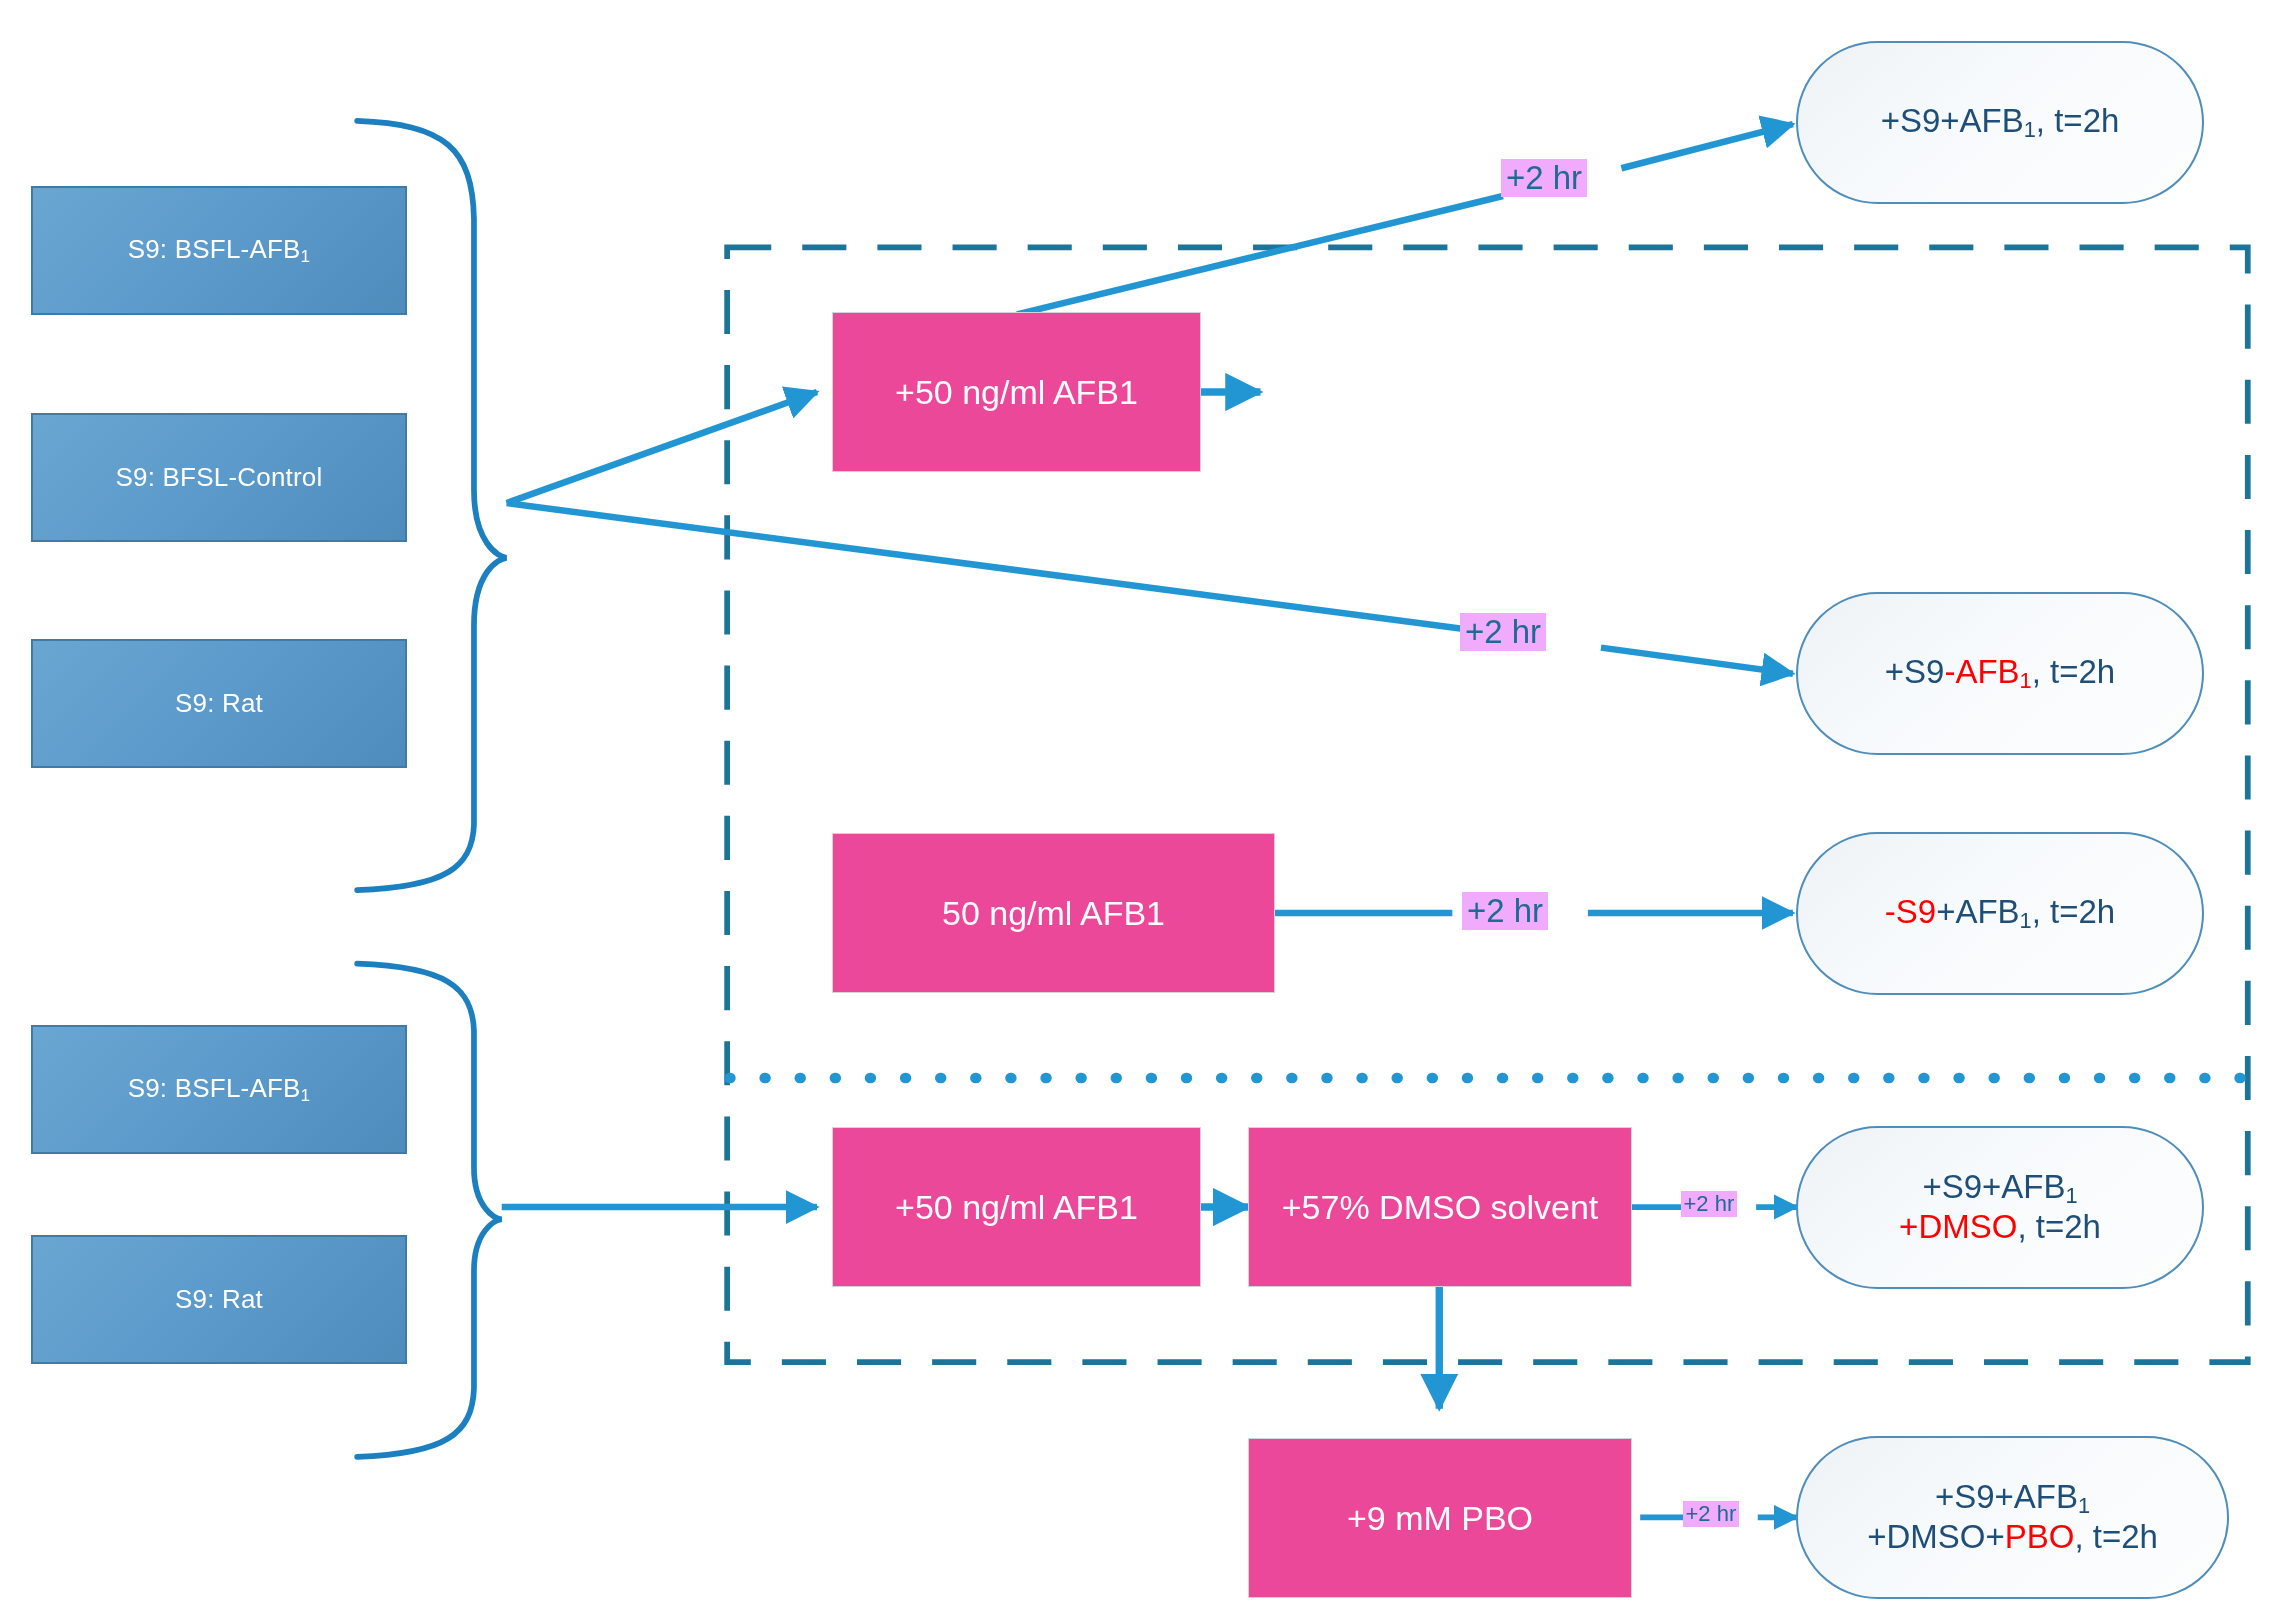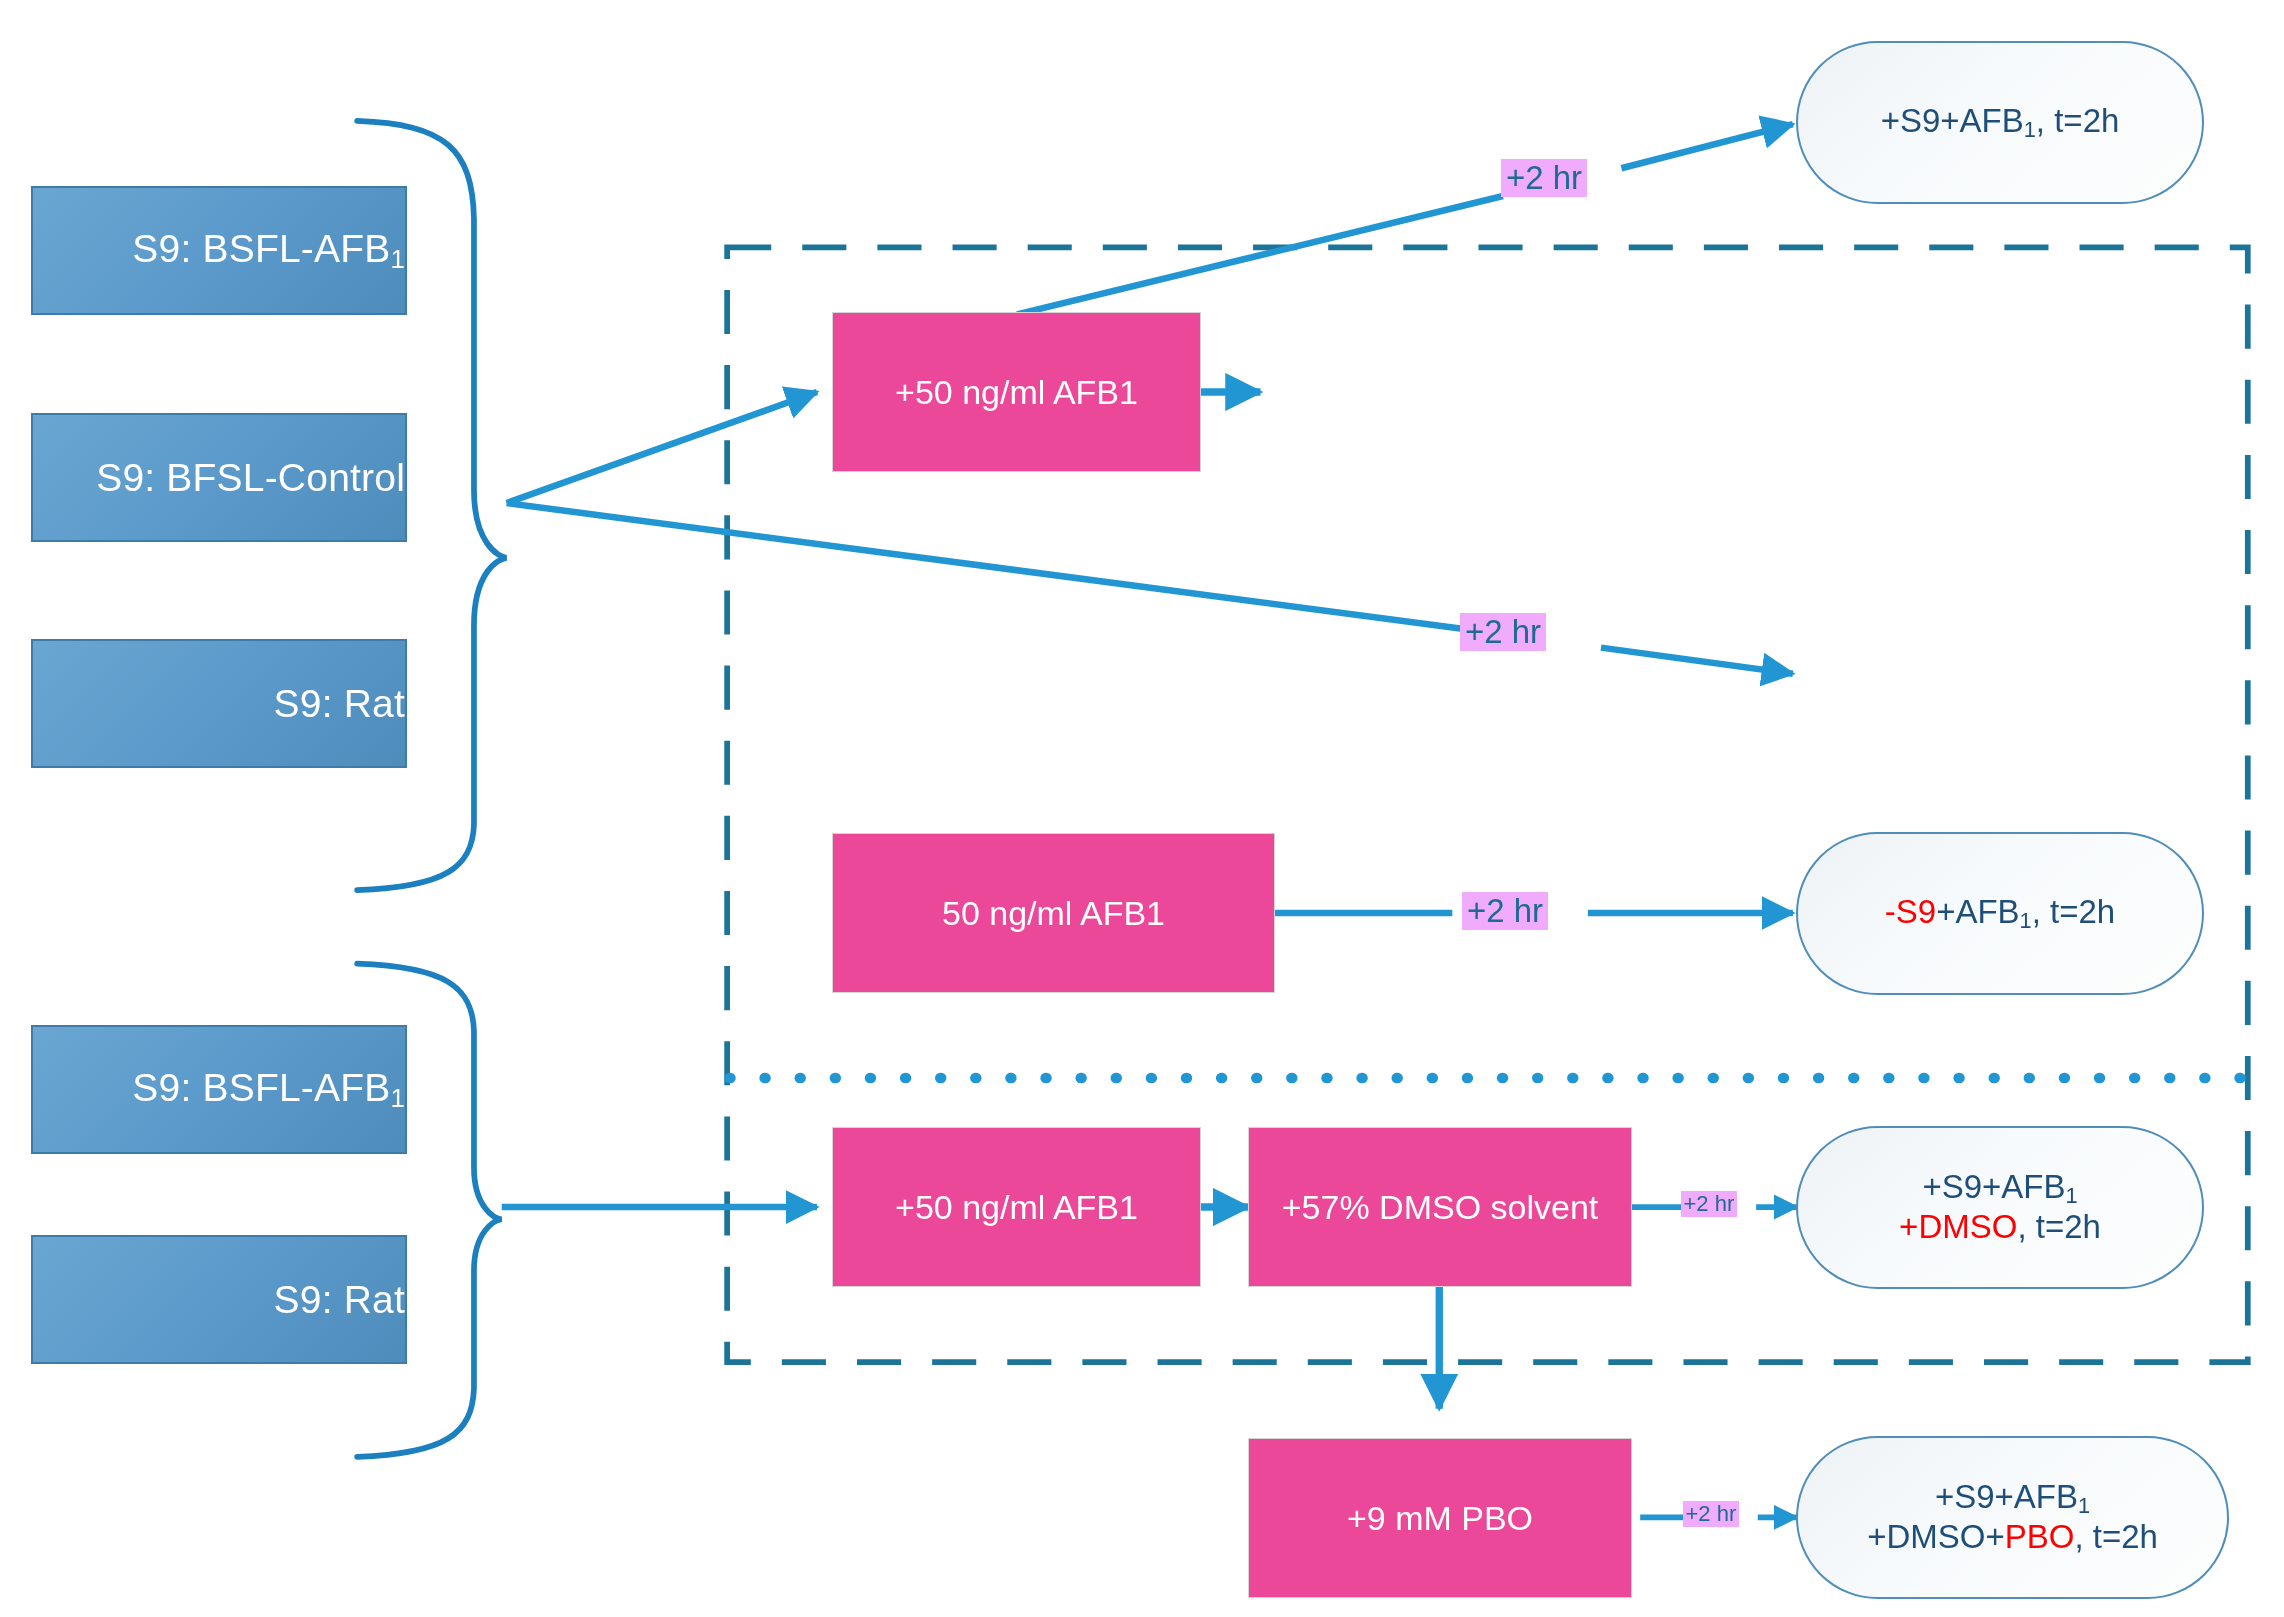--- a/index.html
+++ b/index.html
@@ -16,23 +16,23 @@
     overflow: hidden;
   }
   
   .src-box {
     position: absolute;
     box-sizing: border-box;
     background: linear-gradient(135deg, #6BA6D2 0%, #5C9BCB 45%, #4E8CBC 100%);
     border: 2.5px solid #3F7BA8;
     display: flex;
     align-items: center;
-    justify-content: flex-end;
+    justify-content: center;
     color: #ffffff;
-    font-size: 39px;
+    font-size: 26px;
     letter-spacing: 0.2px;
     white-space: nowrap;
   }
   .src-box sub { font-size: 0.66em; vertical-align: -0.22em; }
 
   
   .proc-box {
     position: absolute;
     box-sizing: border-box;
     background: #ec4899;
@@ -200,20 +200,23 @@
 
   <div class="proc-box" style="left:1248px; top:1438px; width:384px; height:160px;">
     <span>+9 mM PBO</span>
   </div>
 
   <div class="term-box" style="left:1796px; top:41px; width:408px; height:163px; border-radius:82px;">
     <span>+S9+AFB<sub>1</sub>, t=2h</span>
   </div>
 
 
+  <div class="term-box" style="left:1796px; top:592px; width:408px; height:163px; border-radius:82px;">
+    <span>+S9<span class="red">-AFB<sub>1</sub></span>, t=2h</span>
+  </div>
 
   <div class="term-box" style="left:1796px; top:832px; width:408px; height:163px; border-radius:82px;">
     <span><span class="red">-S9</span>+AFB<sub>1</sub>, t=2h</span>
   </div>
 
   <div class="term-box" style="left:1796px; top:1126px; width:408px; height:163px; border-radius:82px; flex-direction:column;">
     <span>+S9+AFB<sub>1</sub></span>
     <span><span class="red">+DMSO</span>, t=2h</span>
   </div>
 

